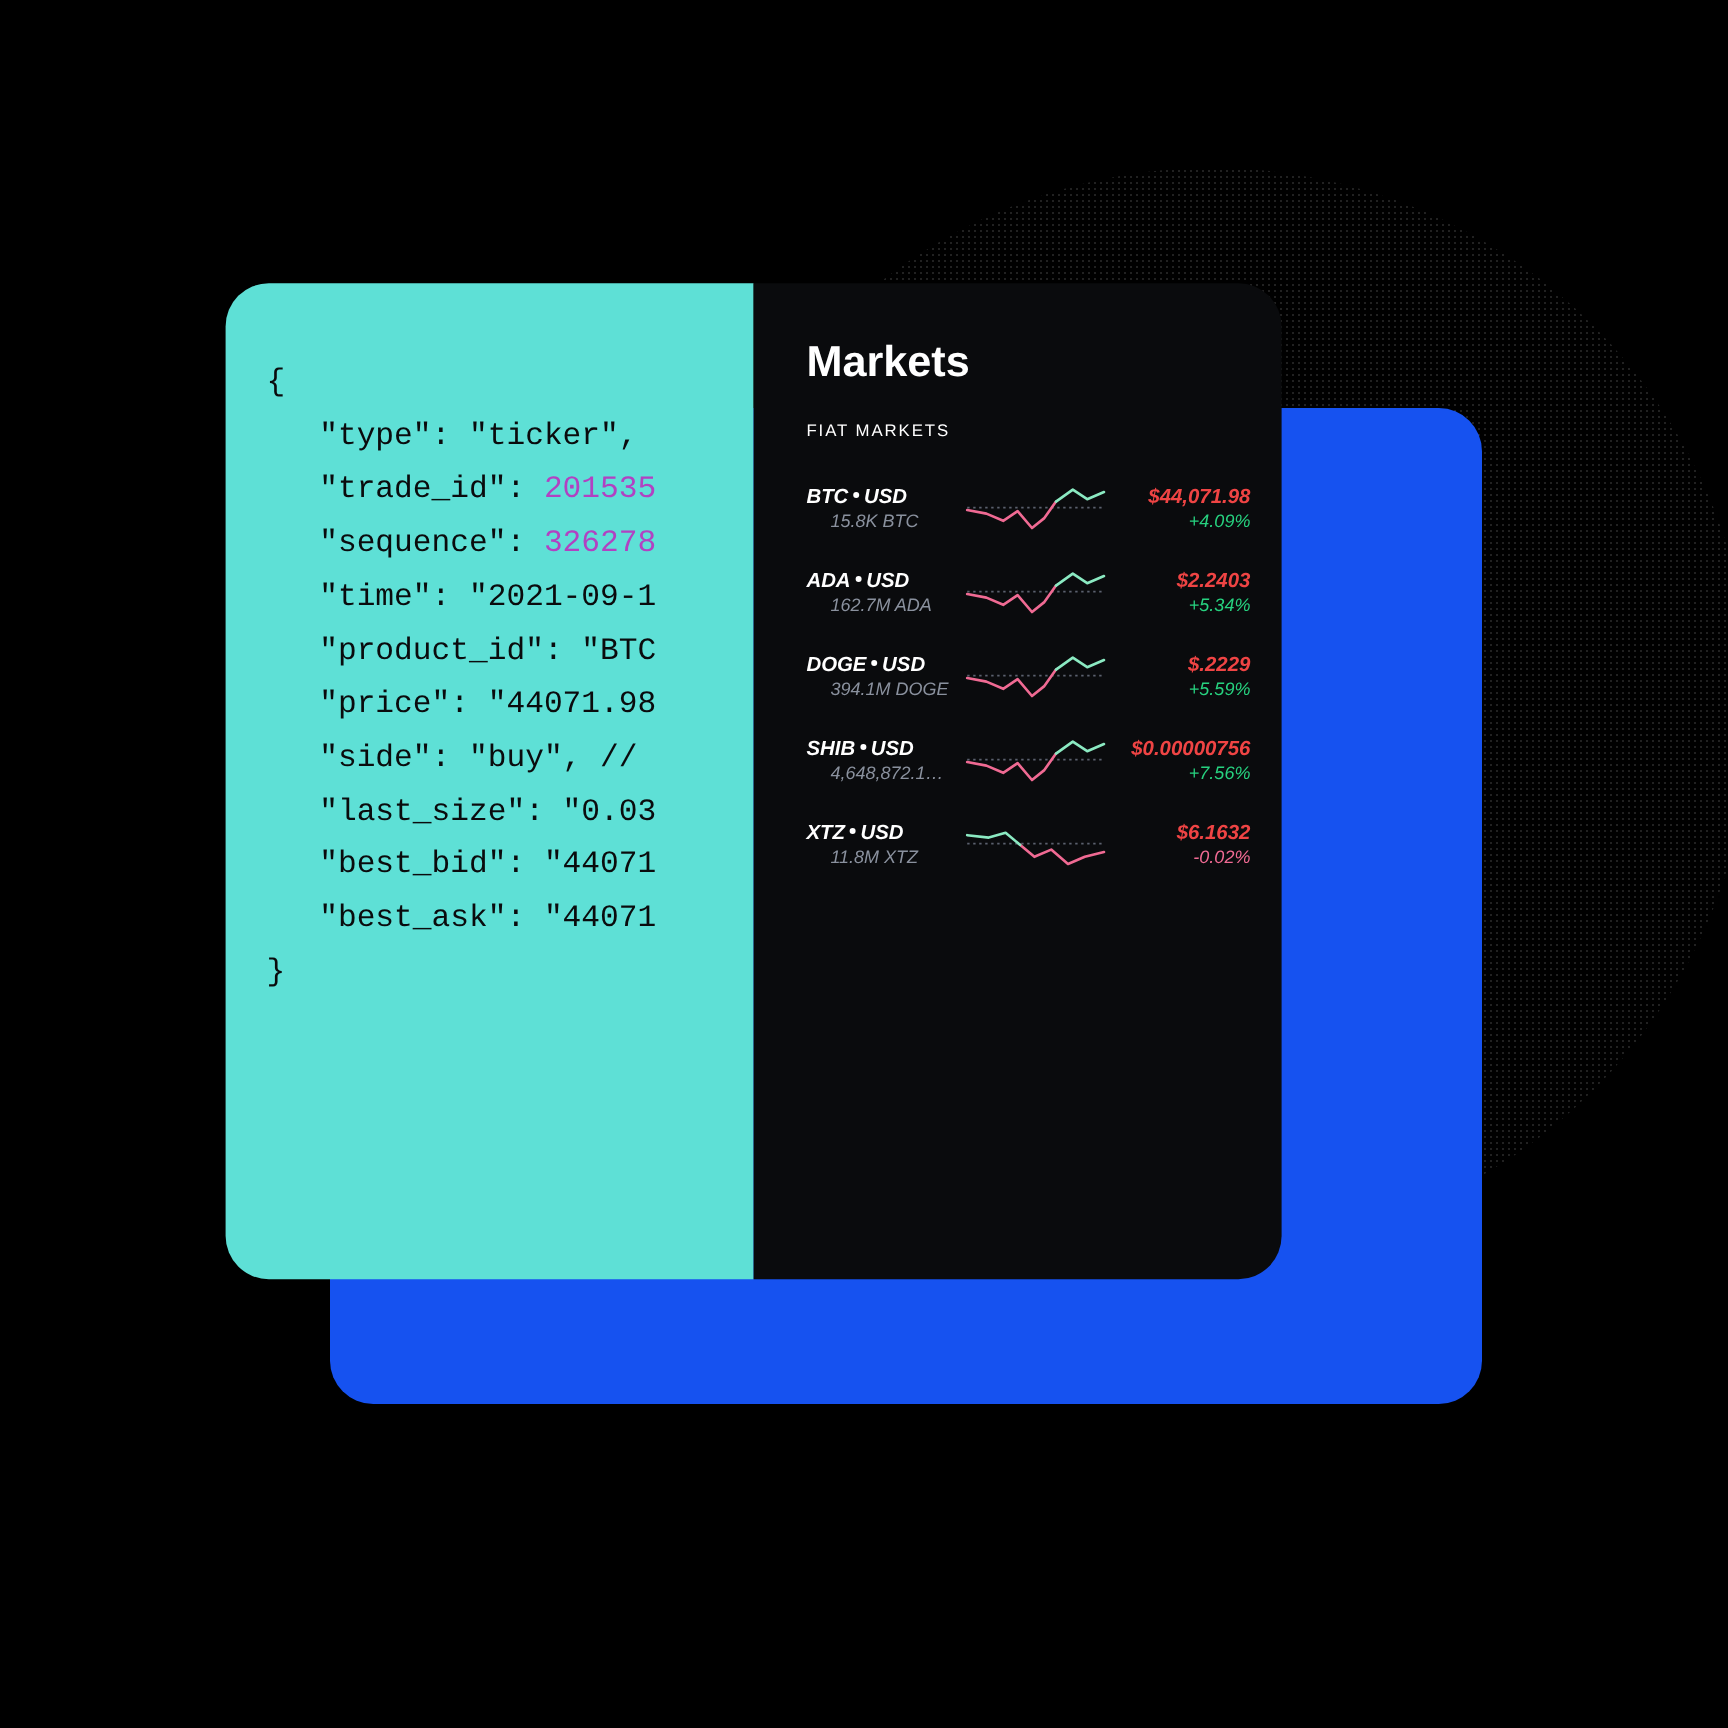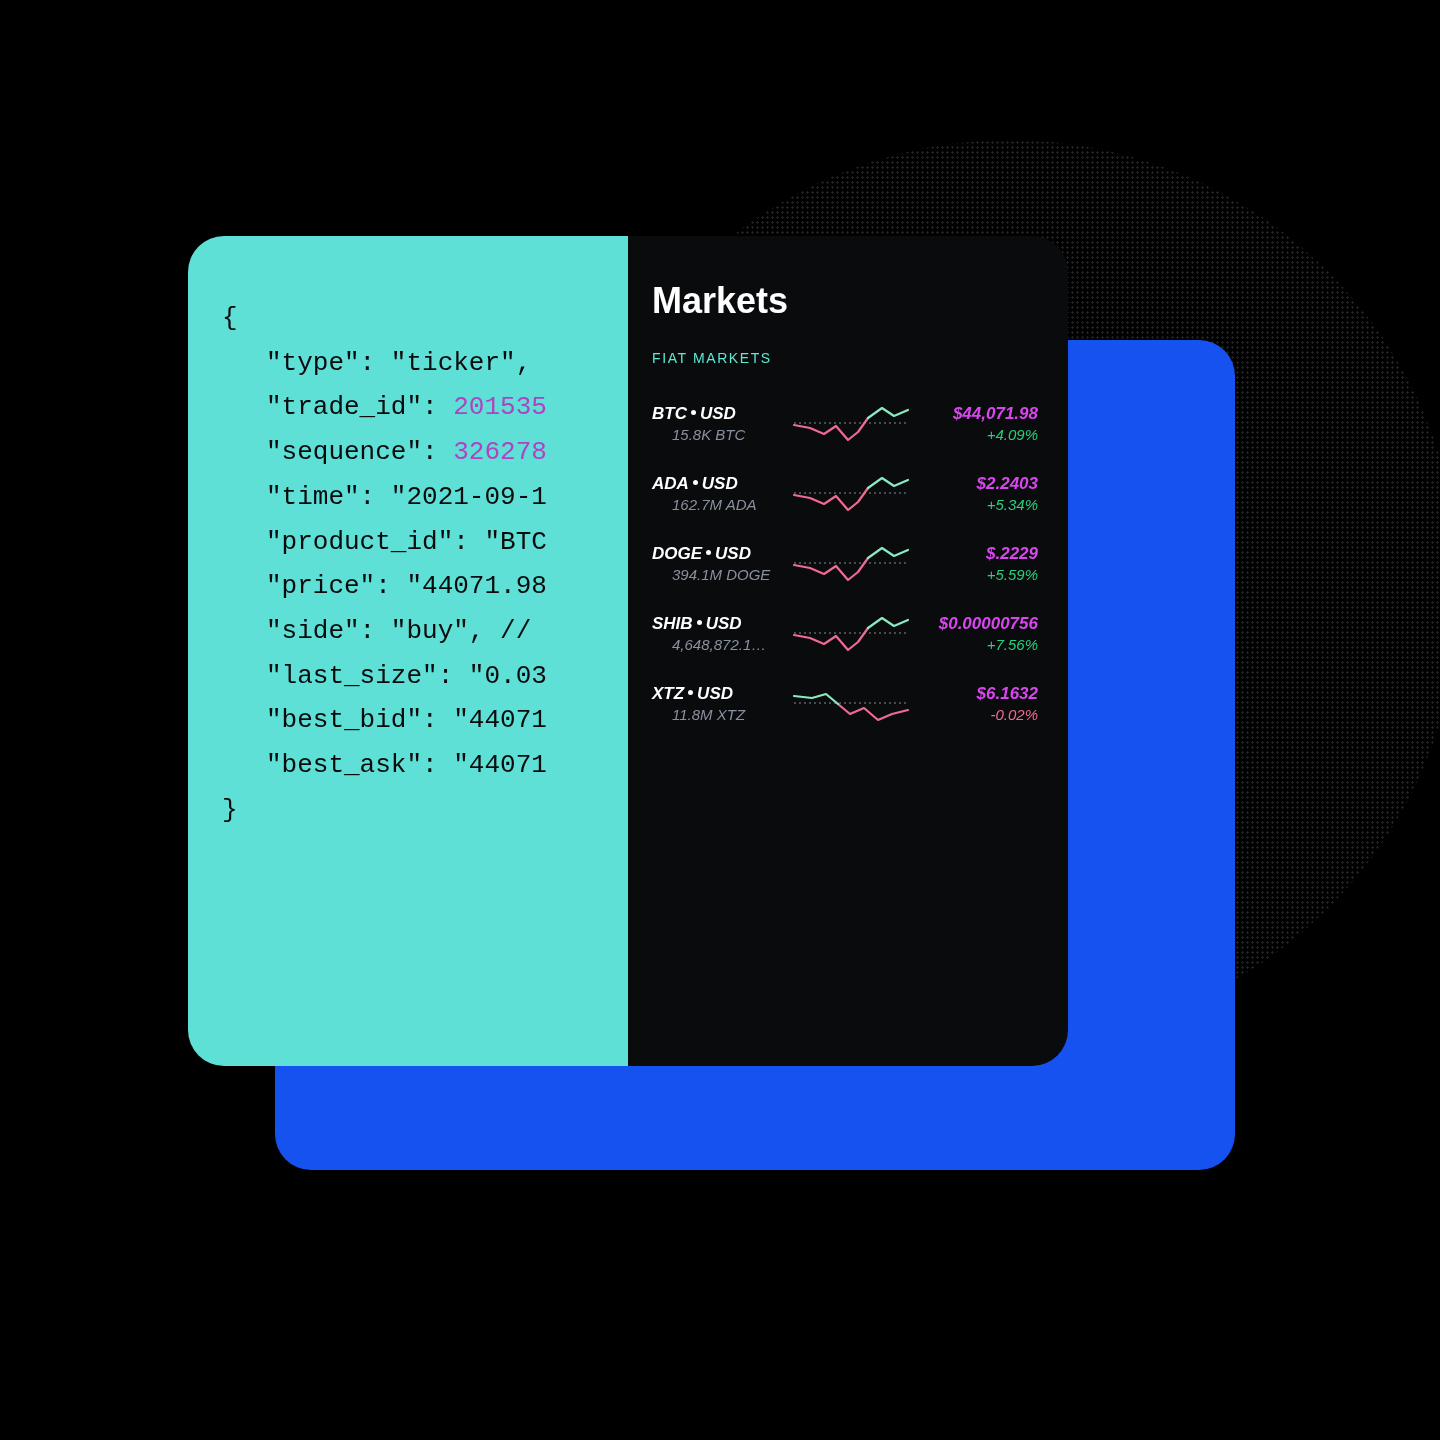--- a/index.html
+++ b/index.html
@@ -64,34 +64,34 @@
   .code-card .num { color: #b142c2; }
 
   .markets-card {
     position: absolute;
     top: 116px;
     left: 508px;
     width: 440px;
     height: 830px;
     background: #0a0b0d;
     border-radius: 0 36px 36px 0;
-    padding: 44px 30px 30px 24px;
+    padding: 44px 30px 30px 44px;
     color: #fff;
     display: flex;
     flex-direction: column;
   }
   .markets-title {
     font-size: 36px;
     font-weight: 600;
     margin-bottom: 28px;
   }
   .markets-subtitle {
     font-size: 14px;
     letter-spacing: 1.6px;
-    color: #5eead4;
+    color: #ffffff;
     margin-bottom: 22px;
     font-weight: 500;
   }
 
   .market-row {
     display: flex;
     align-items: center;
     justify-content: space-between;
     padding: 12px 0;
     gap: 8px;
@@ -129,21 +129,21 @@
     flex: 0 0 118px;
     height: 46px;
   }
   .market-right {
     flex: 0 0 112px;
     text-align: right;
   }
   .price {
     font-size: 17px;
     font-weight: 600;
-    color: #d946ef;
+    color: #ef4444;
     white-space: nowrap;
   }
   .change {
     font-size: 15px;
     margin-top: 2px;
   }
   .up { color: #27d17f; }
   .down { color: #f06a93; }
 
   svg .dotted {

